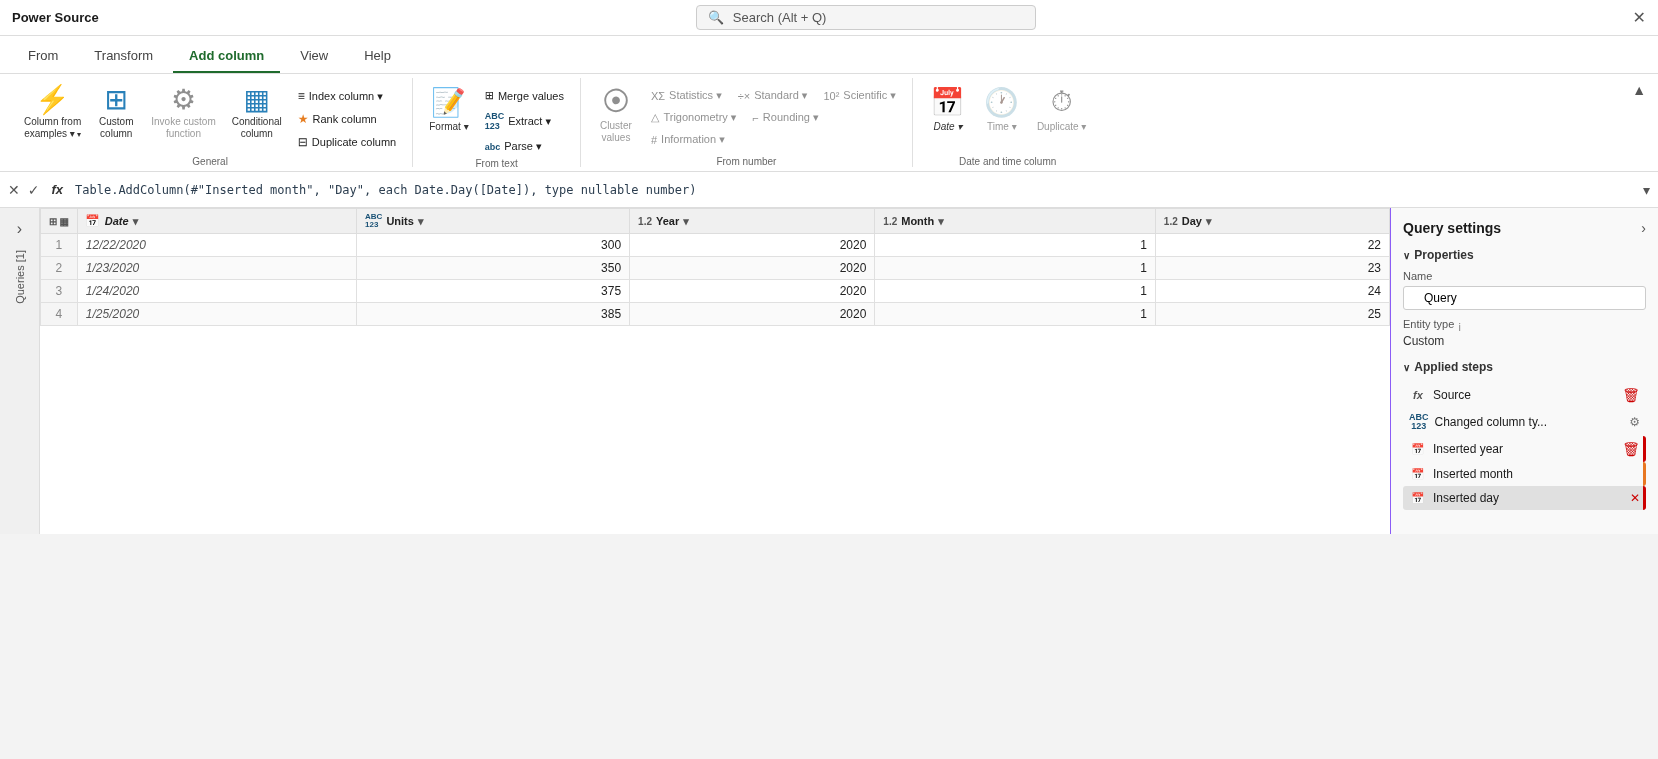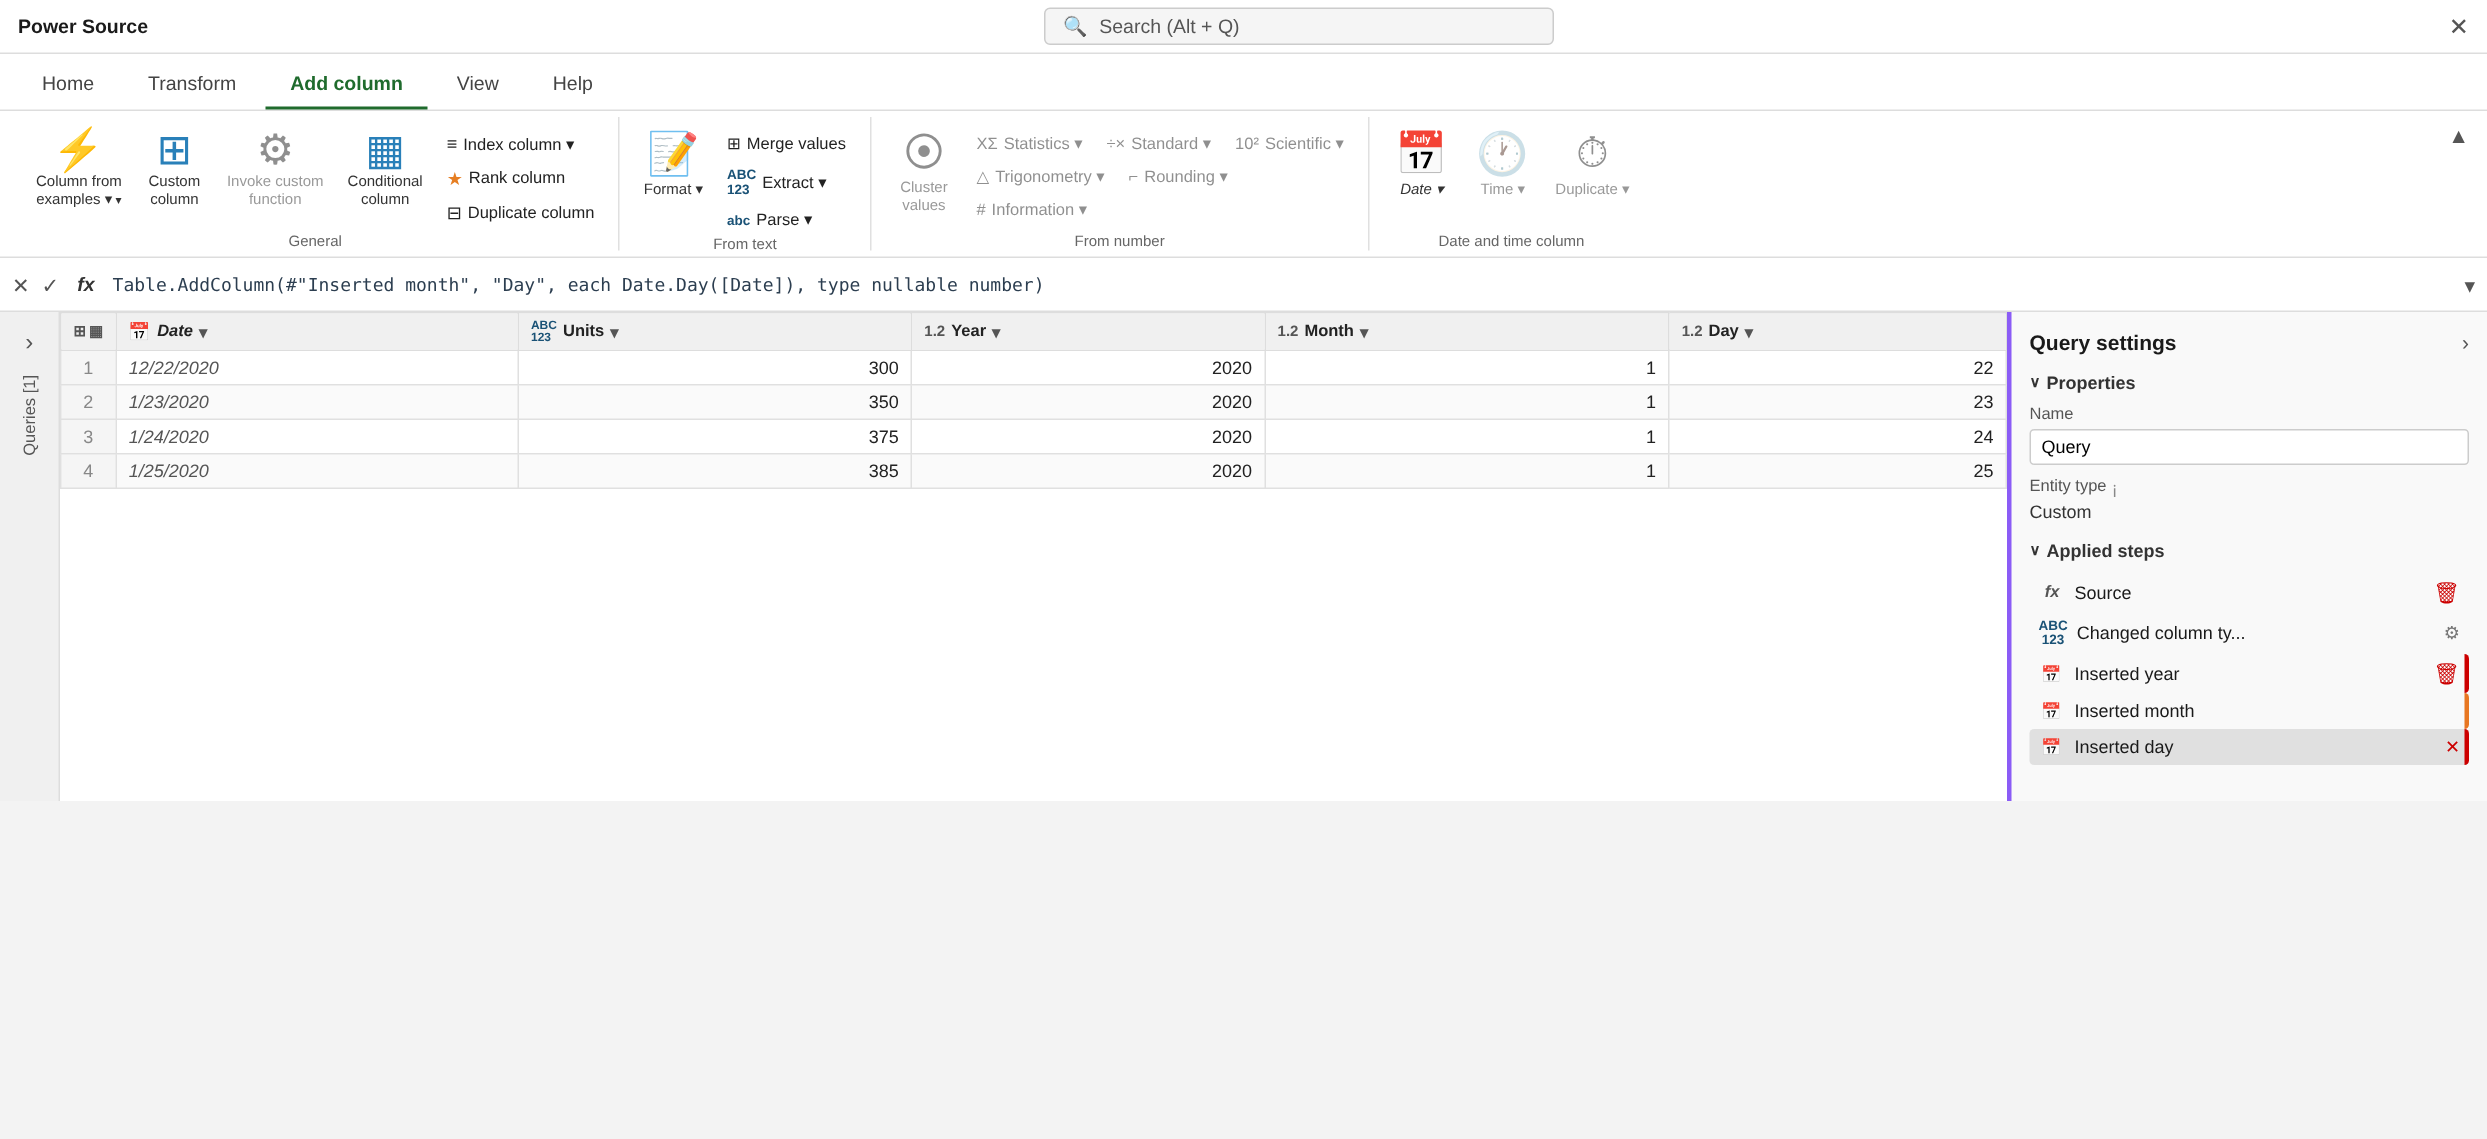--- a/index.html
+++ b/index.html
@@ -54,29 +54,29 @@
     .data-table th .col-dropdown { cursor: pointer; color: #555; }
     .data-table td { border: 1px solid #e0e0e0; padding: 4px 8px; font-size: 12px; }
     .data-table td.num { text-align: right; }
     .data-table td.date-cell { color: #555; font-style: italic; }
     .data-table tr:nth-child(even) { background: #fafafa; }
     .row-num-col { background: #f5f5f5; color: #888; text-align: center; width: 30px; font-size: 11px; border: 1px solid #ddd; }
     .header-corner { background: #f0f0f0; border: 1px solid #ddd; width: 30px; }
     .th-date-header { background: #e8f4e8; }
 
     
-    .query-settings { width: 320px; background: #f9f9f9; border-left: 3px solid #8b5cf6; padding: 12px; overflow-y: auto; }
+    .query-settings { width: 268px; background: #f9f9f9; border-left: 1px solid #8b5cf6; padding: 12px; overflow-y: auto; }
     .qs-header { display: flex; align-items: center; justify-content: space-between; margin-bottom: 12px; }
     .qs-title { font-size: 14px; font-weight: 700; color: #1a1a1a; }
     .qs-expand { cursor: pointer; font-size: 14px; color: #555; }
     .qs-section { margin-bottom: 12px; }
     .qs-section-header { display: flex; align-items: center; gap: 4px; font-size: 12px; font-weight: 700; color: #333; margin-bottom: 8px; cursor: pointer; }
     .qs-section-header .chevron { font-size: 10px; }
     .qs-label { font-size: 11px; color: #555; margin-bottom: 4px; }
-    .qs-input { width: 100%; border: 1px solid #ccc; border-radius: 3px; padding: 4px 7px; font-size: 12px; background: #fff; }
+    .qs-input { width: 100%; border: 1px solid #ccc; border-radius: 3px; padding: 4px 20px; font-size: 12px; background: #fff; }
     .qs-entity-row { display: flex; align-items: center; gap: 4px; }
     .qs-entity-type { font-size: 12px; color: #333; }
     .qs-info-icon { font-size: 11px; color: #888; cursor: pointer; }
 
     
     .applied-steps { margin-top: 8px; }
     .step-item { display: flex; align-items: center; gap: 6px; padding: 5px 6px; border-radius: 3px; cursor: pointer; position: relative; }
     .step-item.active { background: #e0e0e0; }
     .step-icon { font-size: 11px; color: #555; min-width: 18px; text-align: center; }
     .step-label { font-size: 12px; flex: 1; color: #1a1a1a; }
@@ -94,21 +94,21 @@
 <div class="title-bar">
   <span class="title-bar-left">Power Source</span>
   <div class="title-bar-search">
     <span>🔍</span>
     <span>Search (Alt + Q)</span>
   </div>
   <span class="title-bar-close">✕</span>
 </div>
 
 <div class="nav-tabs">
-  <div class="nav-tab">Home</div>
+  <div class="nav-tab">From</div>
   <div class="nav-tab">Transform</div>
   <div class="nav-tab active">Add column</div>
   <div class="nav-tab">View</div>
   <div class="nav-tab">Help</div>
 </div>
 
 <div class="ribbon" style="height:98px; align-items:stretch; flex-wrap:nowrap; overflow:hidden;">
 
   <div class="ribbon-section" style="flex-direction:row; gap:4px; padding-bottom:0;">
     <div style="display:flex; flex-direction:column; gap:0; height:100%;">

